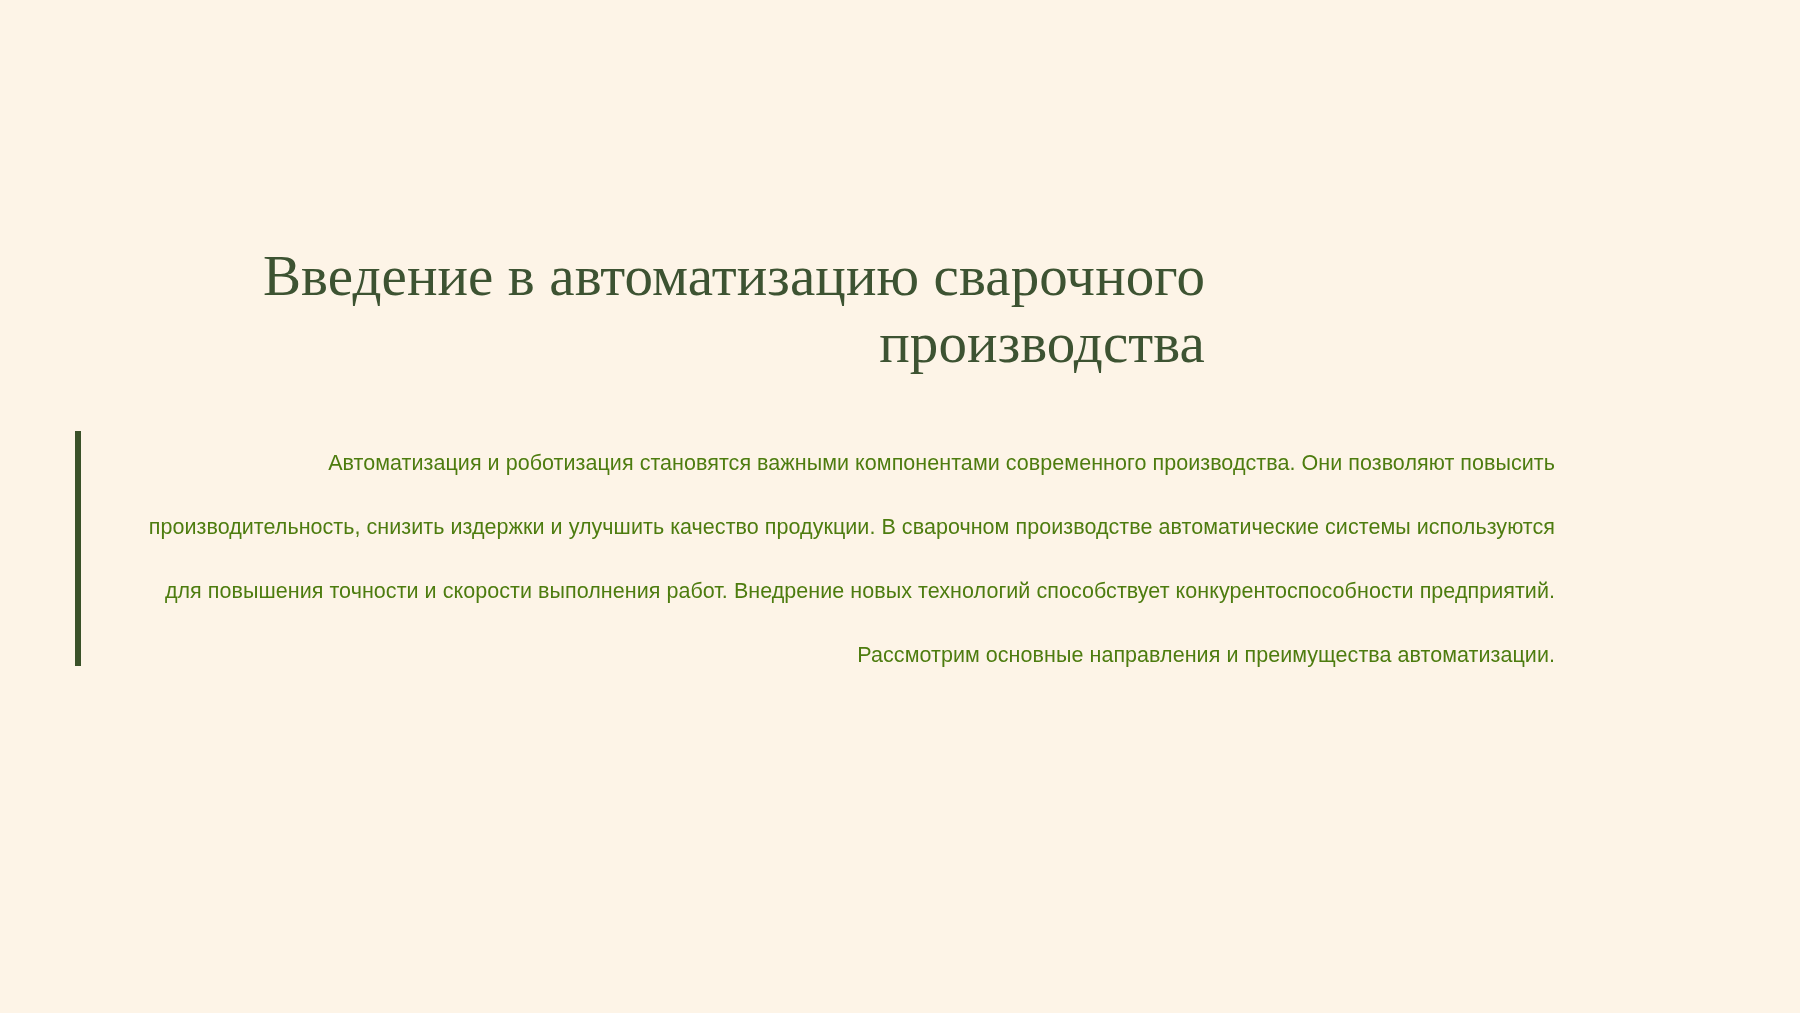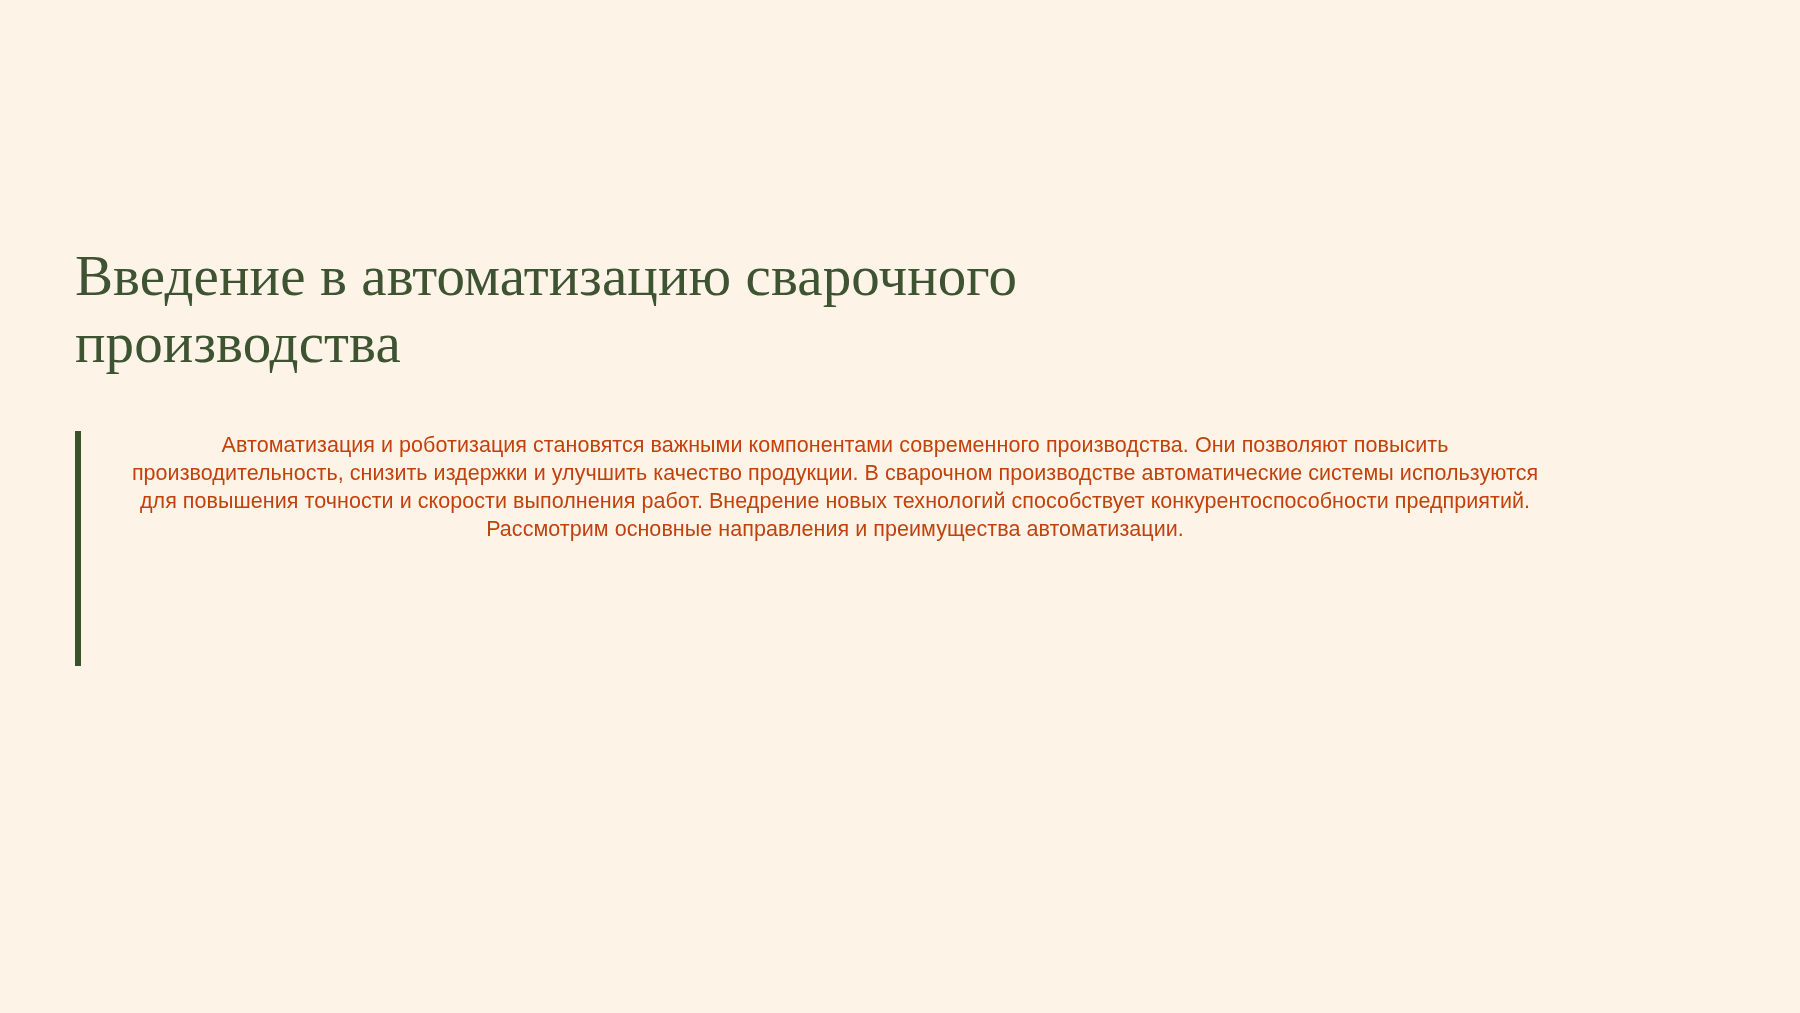--- a/index.html
+++ b/index.html
@@ -33,20 +33,21 @@
   .slide-title {
     font-family: "Liberation Serif", "DejaVu Serif", serif;
     font-weight: 400;
     font-size: 57px;
     line-height: 1.17;
     color: #3d5332;
     letter-spacing: 0.1px;
     margin: 0;
     max-width: 1130px;
     white-space: pre-line;
+    text-align: right;
   }
 
   .body-block {
     position: relative;
     margin-top: 55px;
     padding-left: 40px;
   }
 
   .accent-bar {
     position: absolute;
@@ -55,26 +56,26 @@
     width: 6px;
     height: 235px;
     background: #3a5129;
     border-radius: 0;
   }
 
   .body-text {
     margin: 0;
     font-family: "Liberation Sans", "DejaVu Sans", sans-serif;
     font-size: 21.5px;
-    line-height: 28px;
-    color: #c2410c;
+    line-height: 64px;
+    color: #4d7c0f;
     max-width: 1440px;
     font-weight: 400;
     letter-spacing: 0.05px;
-    text-align: center;
+    text-align: right;
   }
 </style>
 </head>
 <body>
 
 <div class="slide">
   <div class="content">
 
     <h1 class="slide-title">Введение в автоматизацию сварочного производства</h1>
 

